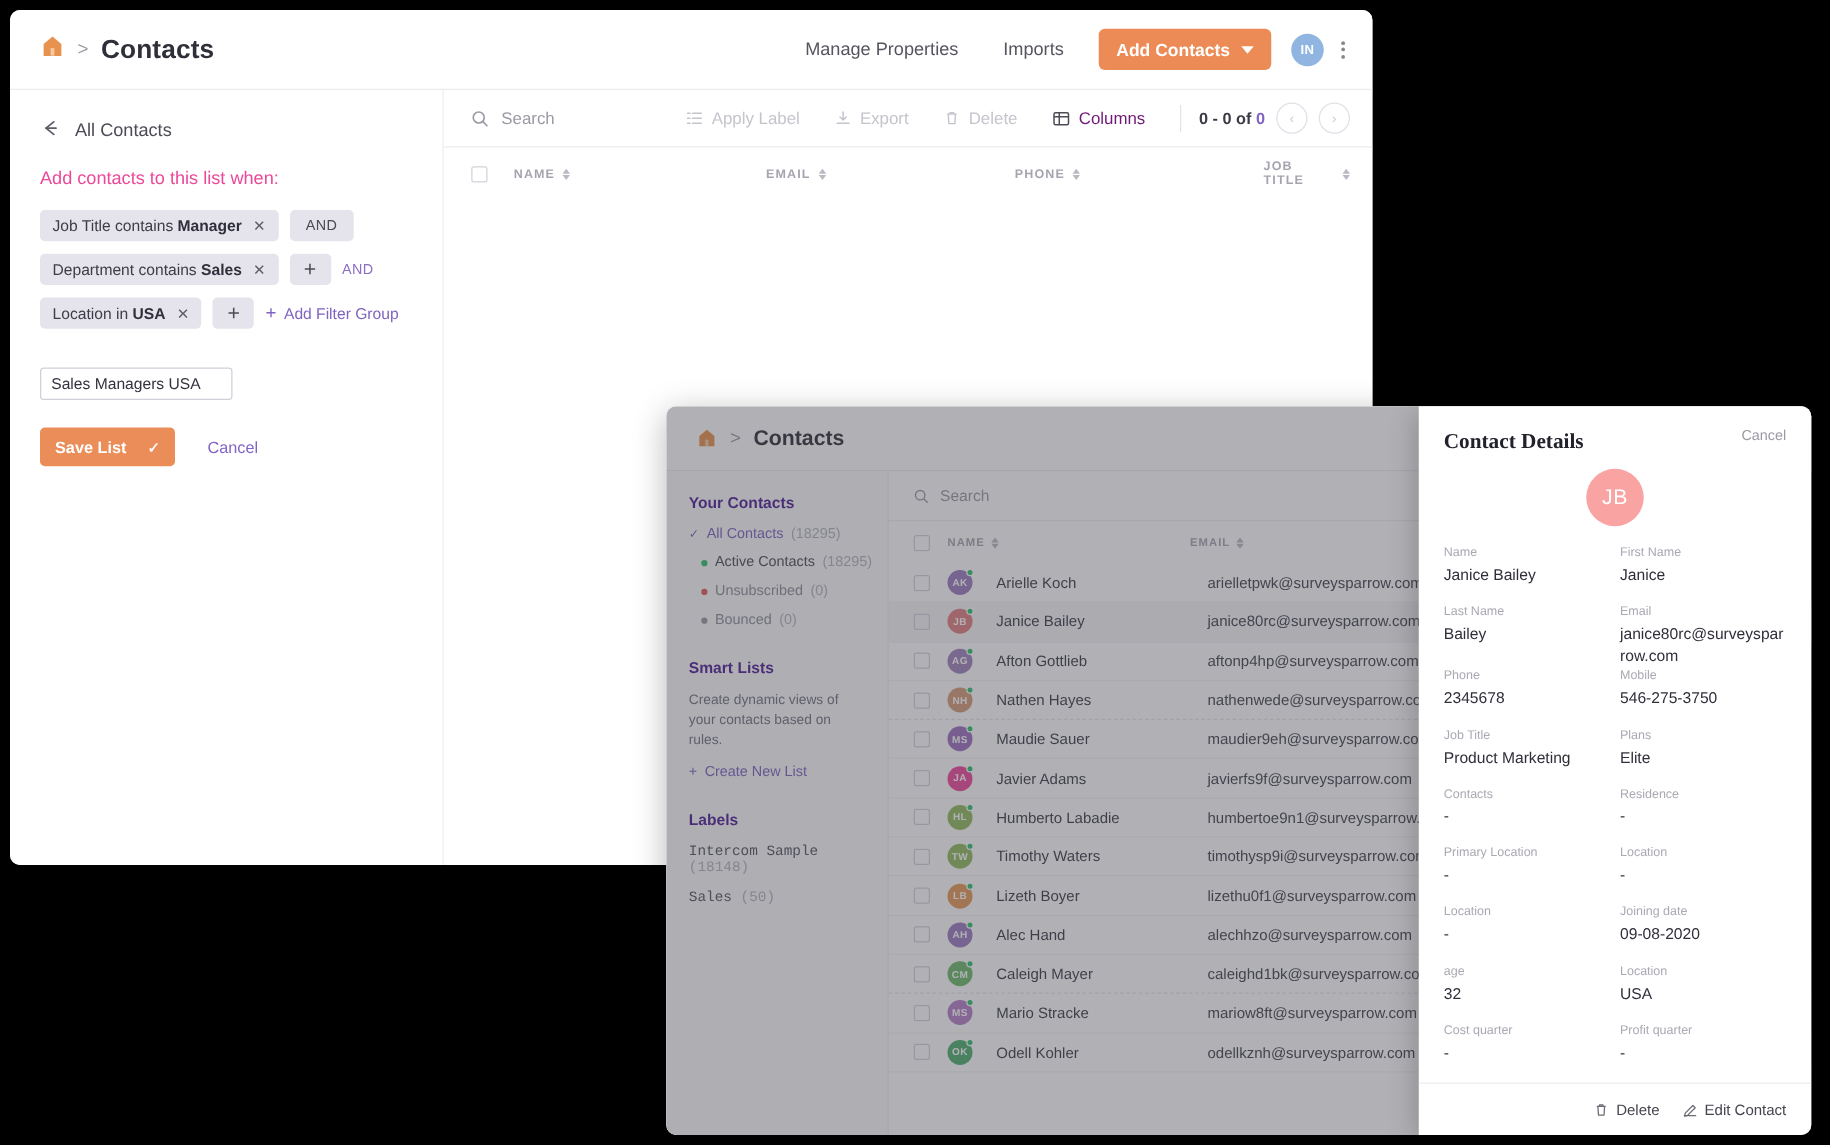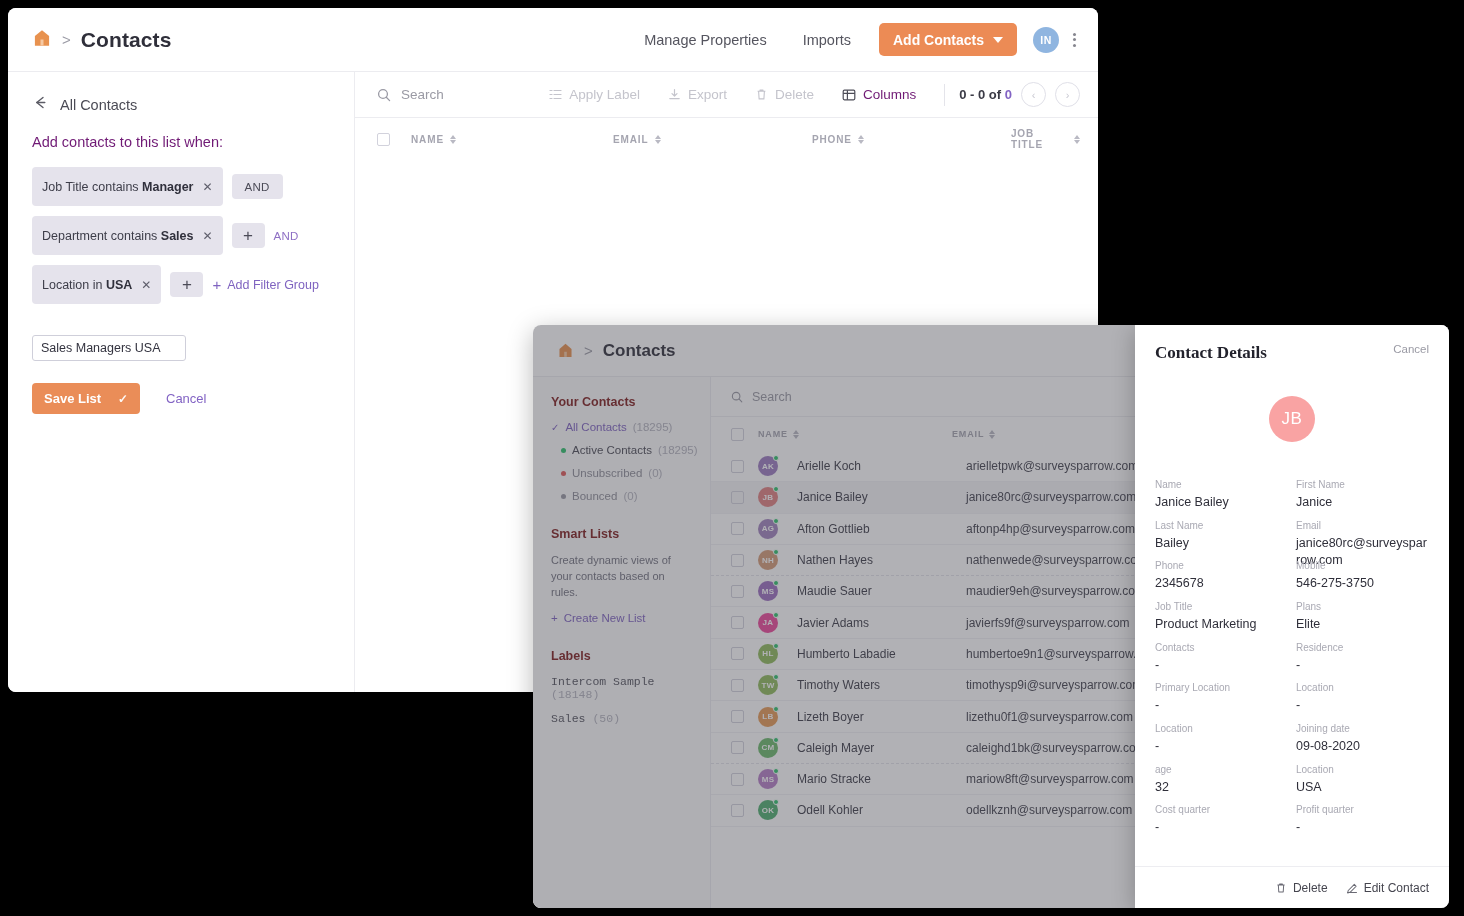--- a/index.html
+++ b/index.html
@@ -52,24 +52,24 @@
   .body-back { display:flex; height: calc(684px - 64px); }
 
   
   .filterpane {
     width:347px; background:#fff; padding: 22px 22px 0 24px;
     border-right:1px solid #ececf0;
   }
   .allcontacts-row { display:flex; align-items:center; gap:11px; margin-bottom:19px; cursor:pointer;}
   .arrow-left { display:inline-block; width:17px; height:17px; }
   .allcontacts-label { font-size:14.5px; color:#4b4b55; }
-  .add-when { font-size:14.5px; color:#701a75; margin-bottom:17px; }
+  .add-when { font-size:14.5px; color:#ec4899; margin-bottom:17px; }
   .chip-row { display:flex; align-items:center; gap:9px; margin-bottom:10px; }
   .chip {
-    background:#e5e3ec; border-radius:4px; height:39px;
+    background:#e5e3ec; border-radius:4px; height:25px;
     display:flex;align-items:center; gap:9px; padding: 0 10px;
     font-size:12.5px; color:#3d3d49; white-space:nowrap;
   }
   .chip b { font-weight:700; color:#30303c; }
   .chip-x { color:#5d5d6a; font-size:12px; line-height:1; cursor:pointer; }
   .chip-and {
     background:#e5e3ec; border-radius:4px; height:25px; padding:0 13px;
     display:flex;align-items:center; font-size:11.5px; color:#4b4b57; letter-spacing:.3px;
   }
   .chip-plus {
@@ -141,21 +141,21 @@
   .f-topbar {
     height:52px; background:#fff; display:flex; align-items:center; padding:0 24px;
     border-bottom:1px solid #ececf0;
   }
   .f-crumb-title { font-size:17px; font-weight:700; color:#2f2f3a; }
   .f-body { display:flex; height:calc(583px - 52px); }
   .f-sidebar {
     width:178px; background:#fbfbfc; border-right:1px solid #ededf1;
     padding:18px 16px 0 18px;
   }
-  .sb-head { font-size:12.5px; font-weight:700; color:#7f1d1d; margin-bottom:12px; }
+  .sb-head { font-size:12.5px; font-weight:700; color:#4c1d95; margin-bottom:12px; }
   .sb-head.mt { margin-top:25px; }
   .sb-row { display:flex; align-items:center; gap:6px; font-size:11.5px; margin-bottom:11px; white-space:nowrap;}
   .sb-check { color:#7f63c0; font-size:10px; }
   .sb-link { color:#7f63c0; }
   .sb-count { color:#b4b4be; }
   .dot { width:5px;height:5px;border-radius:50%;display:inline-block;flex:none;}
   .sb-sub { padding-left:10px; }
   .sb-desc { font-size:11px; color:#73737f; line-height:1.45; margin-bottom:11px;}
   .sb-create { font-size:11.5px; color:#7f63c0; display:flex;align-items:center;gap:6px; cursor:pointer;}
   .sb-label-row { font-size:11.5px; color:#55555f; margin-bottom:11px;font-family:Liberation Mono, monospace; }
@@ -188,21 +188,21 @@
 
   
   .scrim { position:absolute; inset:0; background:rgba(70,70,78,.42); pointer-events:none; }
 
   
   .cd-panel {
     position:absolute; left:1135px; top:325px;
     width:314px; height:583px;
     background:#fff; border-radius:0 8px 8px 0;
     box-shadow:-2px 4px 22px rgba(0,0,0,.22);
-    display:flex; flex-direction:column; overflow:hidden;gap:21px;
+    display:flex; flex-direction:column; overflow:hidden;
   }
   .cd-head { display:flex;align-items:flex-start; padding:18px 20px 0 20px; }
   .cd-title { font-family:"Liberation Serif", serif; font-size:17px; font-weight:700; color:#22222c; }
   .cd-cancel { margin-left:auto; font-size:11.5px; color:#9a9aa4; cursor:pointer; }
   .cd-av-wrap { display:flex; justify-content:center; margin:12px 0 16px 0; }
   .cd-av {
     width:46px;height:46px;border-radius:50%; background:#f9a3a3; color:#fff;
     display:flex;align-items:center;justify-content:center; font-size:17px; letter-spacing:.5px;
   }
   .cd-grid { flex:1; overflow:hidden; padding:0 20px; display:grid; grid-template-columns:1fr 1fr; column-gap:8px; align-content:start;}
@@ -570,20 +570,29 @@
               </div>
               <div class="f-row">
                 <span class="cbox"></span>
                 <span class="c-name" style="margin-left:14px">
                   <span class="av" style="background:#e59a55">LB<span class="st"></span></span>
                   <span>Lizeth Boyer</span>
                 </span>
                 <span class="c-email">lizethu0f1@surveysparrow.com</span>
                 <span class="c-phone">-</span>
               </div>
+              <div class="f-row">
+                <span class="cbox"></span>
+                <span class="c-name" style="margin-left:14px">
+                  <span class="av" style="background:#9b7bbf">AH<span class="st"></span></span>
+                  <span>Alec Hand</span>
+                </span>
+                <span class="c-email">alechhzo@surveysparrow.com</span>
+                <span class="c-phone">-</span>
+              </div>
               <div class="f-row dashed">
                 <span class="cbox"></span>
                 <span class="c-name" style="margin-left:14px">
                   <span class="av" style="background:#6cb86c">CM<span class="st"></span></span>
                   <span>Caleigh Mayer</span>
                 </span>
                 <span class="c-email">caleighd1bk@surveysparrow.com</span>
                 <span class="c-phone">-</span>
               </div>
               <div class="f-row">

